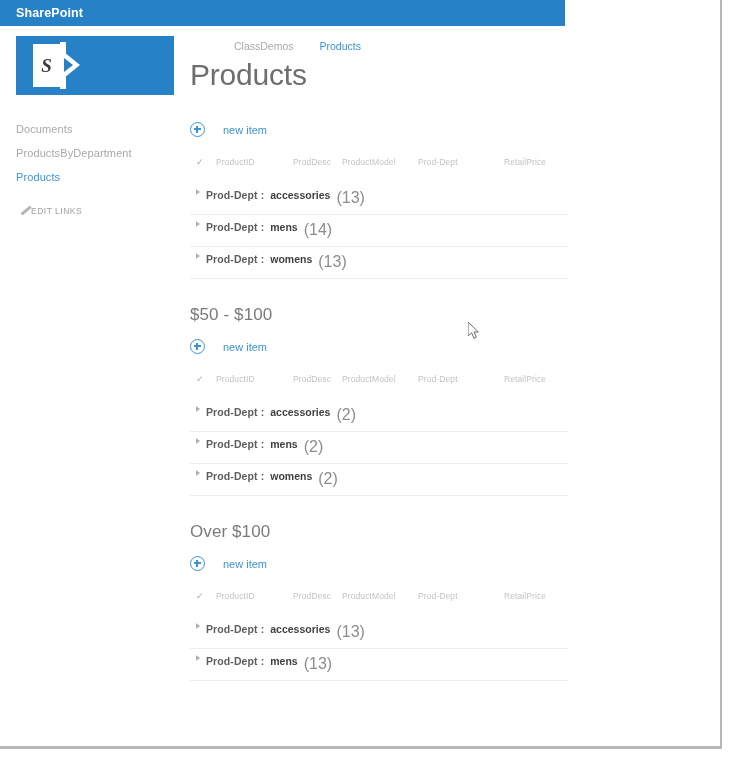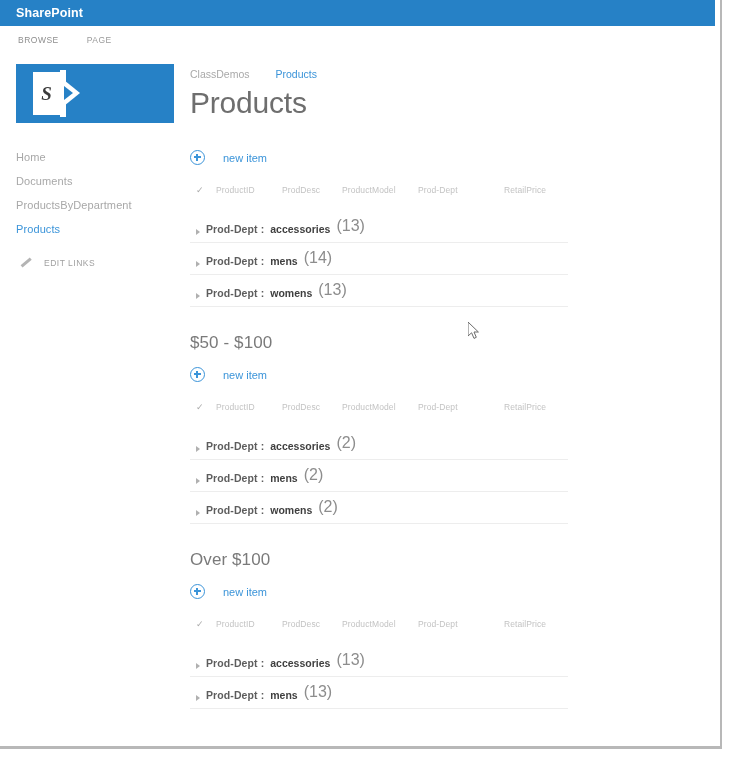--- a/index.html
+++ b/index.html
@@ -27,21 +27,21 @@
     box-sizing: border-box;
     overflow: hidden;
   }
 
   
   .suite-bar {
     height: 26px;
     background: #2681c6;
     display: flex;
     align-items: center;
-    width: 715px;
+    width: 565px;
   }
   .suite-title {
     color: #ffffff;
     font-size: 12.5px;
     font-weight: bold;
     padding-left: 16px;
     letter-spacing: .1px;
   }
 
   
@@ -135,21 +135,21 @@
     font-size: 11px;
     color: #a8a8a8;
     padding: 6px 0 6px 0;
     letter-spacing: .1px;
   }
   .ql-item.selected { color: #3b94d9; }
 
   .edit-links {
     display: flex;
     align-items: center;
-    gap: 13px;
+    gap: 0;
     margin-top: 16px;
     padding-left: 4px;
   }
   .edit-links .pencil {
     display: inline-block;
     width: 11px;
     height: 11px;
     position: relative;
   }
   .edit-links .pencil::before {
@@ -174,20 +174,21 @@
     padding-right: 20px;
     min-width: 0;
   }
 
   .breadcrumb {
     display: flex;
     gap: 26px;
     align-items: baseline;
     padding-top: 4px;
     margin-bottom: 6px;
+    margin-left: 44px;
   }
   .bc-site { font-size: 10.5px; color: #a9a9a9; }
   .bc-current { font-size: 10.5px; color: #3b94d9; }
 
   .page-title {
     font-size: 30px;
     color: #6e6e6e;
     font-weight: normal;
     margin: 0 0 30px 0;
     letter-spacing: -.2px;
@@ -247,29 +248,29 @@
     gap: 0;
   }
   .col-check {
     width: 20px;
     flex: 0 0 20px;
     color: #a9a9a9;
     font-size: 9px;
   }
   .col-h { letter-spacing: .1px; white-space: nowrap; }
   .col-h.c0 { width: 66px; flex: 0 0 66px; }
-  .col-h.c1 { width: 60px; flex: 0 0 60px; }
+  .col-h.c1 { width: 60px; flex: 0 0 60px; text-align: center; }
   .col-h.c2 { width: 76px; flex: 0 0 76px; }
   .col-h.c3 { width: 68px; flex: 0 0 68px; }
   .col-h.c4 { width: 60px; flex: 0 0 60px; margin-left: 18px; }
 
   .group-rows { }
   .group-row {
     display: flex;
-    align-items: flex-end;
+    align-items: flex-start;
     gap: 6px;
     padding: 6px 0 7px 6px;
     border-bottom: 1px solid #ededed;
     width: 378px;
     box-sizing: border-box;
   }
   .group-row .twisty {
     width: 0; height: 0;
     border-top: 3.4px solid transparent;
     border-bottom: 3.4px solid transparent;
@@ -305,40 +306,35 @@
 </style>
 </head>
 <body>
 
 <div class="page-frame">
 
   <div class="suite-bar">
     <span class="suite-title">SharePoint</span>
   </div>
 
-  <div class="ribbon">
-    <span class="ribbon-tab active">BROWSE</span>
-    <span class="ribbon-tab">PAGE</span>
-  </div>
 
   <div class="body-area">
 
     <div class="left-col">
 
       <div class="sp-logo">
         <div class="card">
           <span>S</span>
         </div>
         <div class="spine"></div>
         <div class="arrow"></div>
         <div class="arrow-inner"></div>
       </div>
 
       <ul class="quick-launch">
-        <li class="ql-item">Home</li>
         <li class="ql-item">Documents</li>
         <li class="ql-item">ProductsByDepartment</li>
         <li class="ql-item selected">Products</li>
       </ul>
 
       <div class="edit-links">
         <span class="pencil"></span>
         <span class="label">EDIT LINKS</span>
       </div>
 

